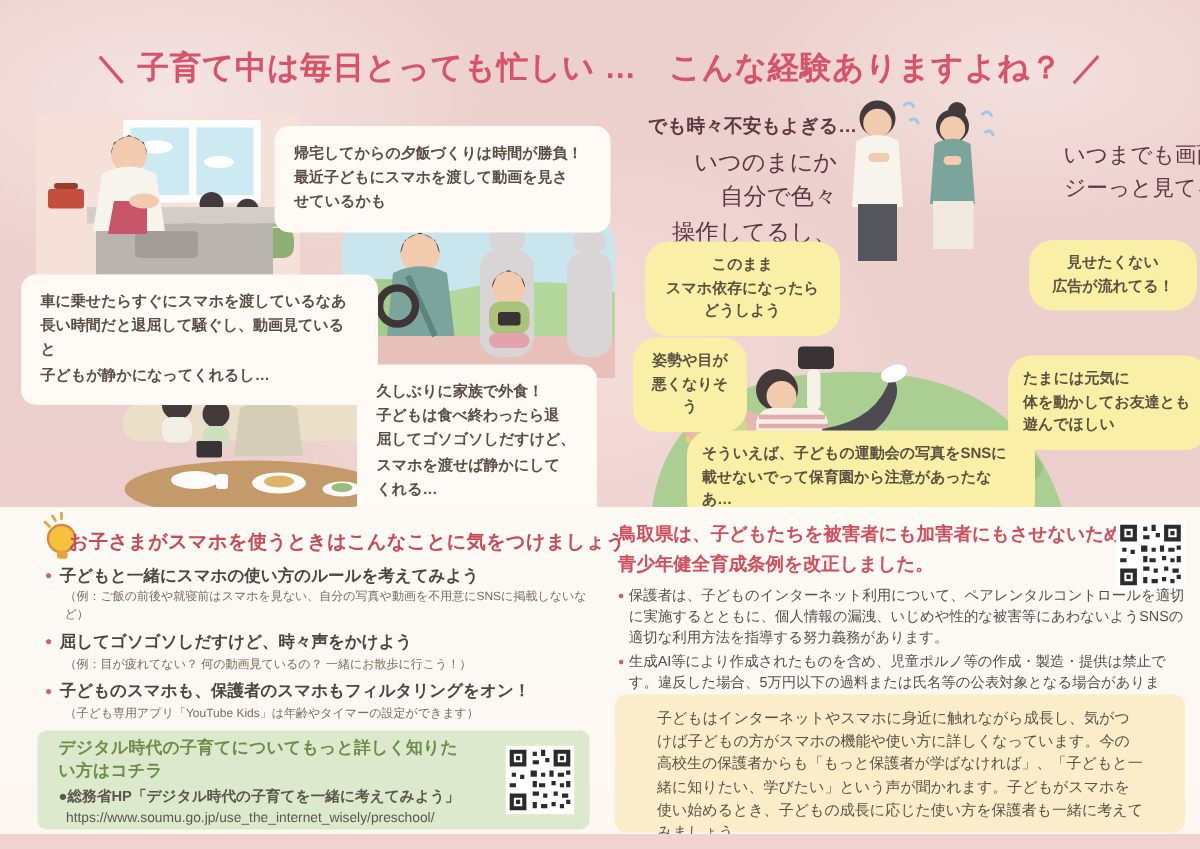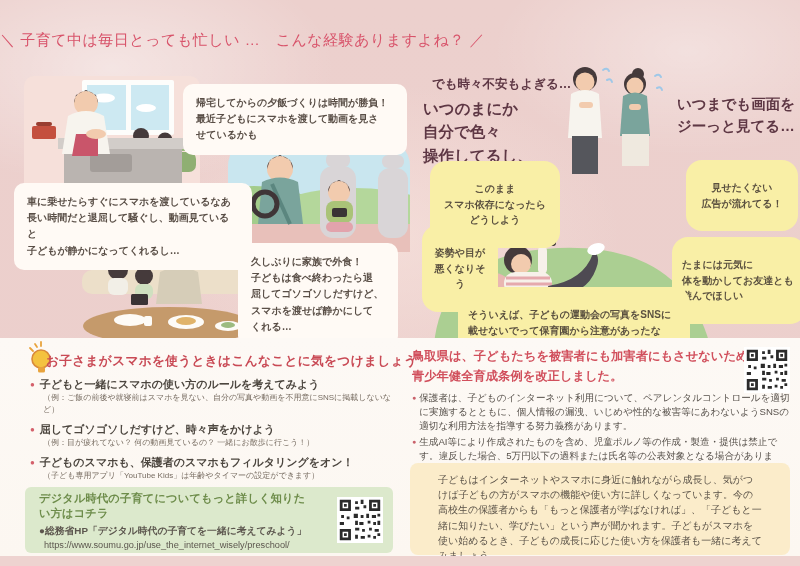--- a/index.html
+++ b/index.html
@@ -5,28 +5,28 @@
   *{margin:0;padding:0;box-sizing:border-box}
   html,body{width:800px;height:566px;background:#fff}
   body{font-family:"Liberation Sans","DejaVu Sans",sans-serif;}
   .page{position:relative;width:800px;height:566px;overflow:hidden;
     background:
       radial-gradient(ellipse 320px 170px at 14% 12%, rgba(255,255,255,.45), transparent 70%),
       radial-gradient(ellipse 280px 150px at 86% 9%, rgba(255,255,255,.35), transparent 70%),
       radial-gradient(ellipse 340px 220px at 48% 42%, rgba(250,232,226,.55), transparent 70%),
       linear-gradient(#ecd0cd,#eccfcc);}
   .abs{position:absolute}
-  .title{position:absolute;top:31px;left:0;width:100%;text-align:left;
-    font-size:15px;font-weight:normal;color:#d8536a;letter-spacing:.5px;white-space:nowrap}
+  .title{position:absolute;top:31px;left:0;width:100%;text-align:center;
+    font-size:21px;font-weight:bold;color:#d8536a;letter-spacing:.5px;white-space:nowrap}
   .bubble{position:absolute;background:#fffaf5;border-radius:10px;padding:11px 13px;
     font-size:10px;font-weight:bold;color:#5a4f47;line-height:1.62;white-space:pre-line}
-  .ybubble{position:absolute;background:#f9efa6;border-radius:16px;padding:20px 10px;
+  .ybubble{position:absolute;background:#f9efa6;border-radius:16px;padding:8px 10px;
     font-size:10px;font-weight:bold;color:#5b5140;line-height:1.55;white-space:pre-line;text-align:center}
   .lead{position:absolute;left:432px;top:76px;font-size:12.5px;font-weight:bold;color:#5e3744}
-  .emph{position:absolute;font-weight:bold;color:#5e3744;white-space:pre-line;text-align:left}
+  .emph{position:absolute;font-weight:normal;color:#5e3744;white-space:pre-line;text-align:right}
   .emph1{left:423px;top:97px;width:135px;font-size:15.5px;line-height:1.5}
   .emph2{left:677px;top:93px;width:150px;font-size:14.5px;line-height:1.55}
   .bottom{position:absolute;left:0;top:338px;width:800px;height:218px;
     background:linear-gradient(#fdf9f5,#fcf7f1)}
   .strip{position:absolute;left:0;top:556px;width:800px;height:10px;background:#eed3d0}
   .advice-head{position:absolute;left:46px;top:353px;font-size:12.7px;font-weight:bold;color:#c94a55;letter-spacing:.3px}
   .bulb{position:absolute;left:27px;top:341px}
   .advice-list{position:absolute;left:30px;top:377px;width:370px}
   .advice-item{margin-bottom:6px}
   .advice-main{display:flex;align-items:baseline;font-size:11px;font-weight:bold;color:#4c463f;line-height:1.3}

